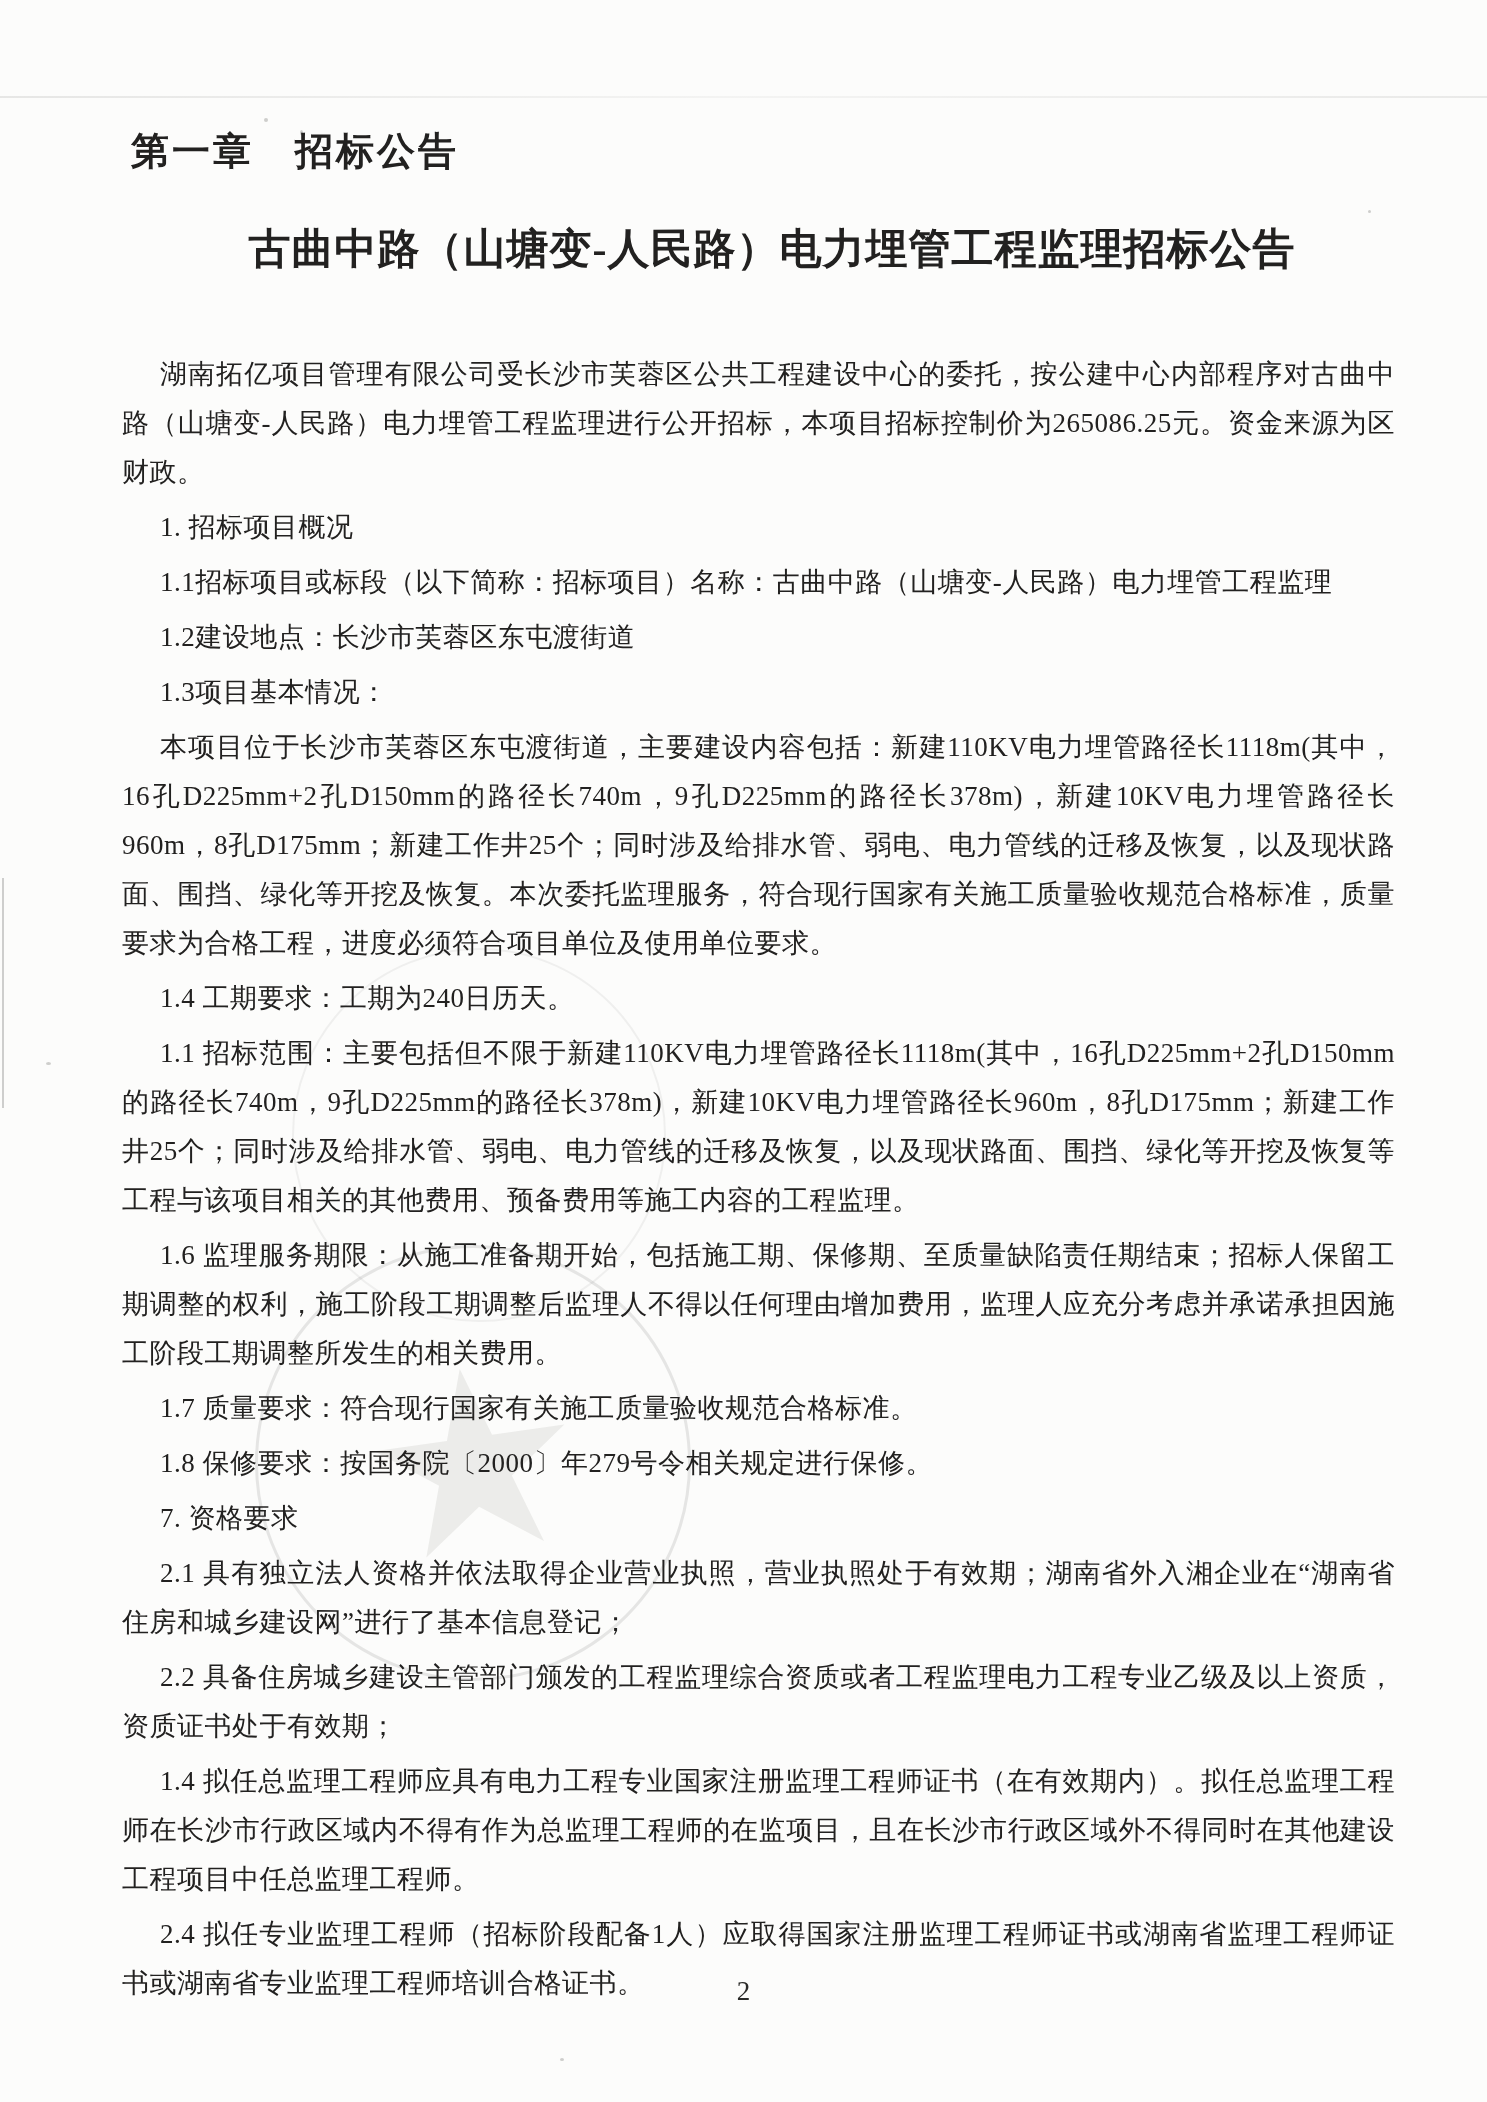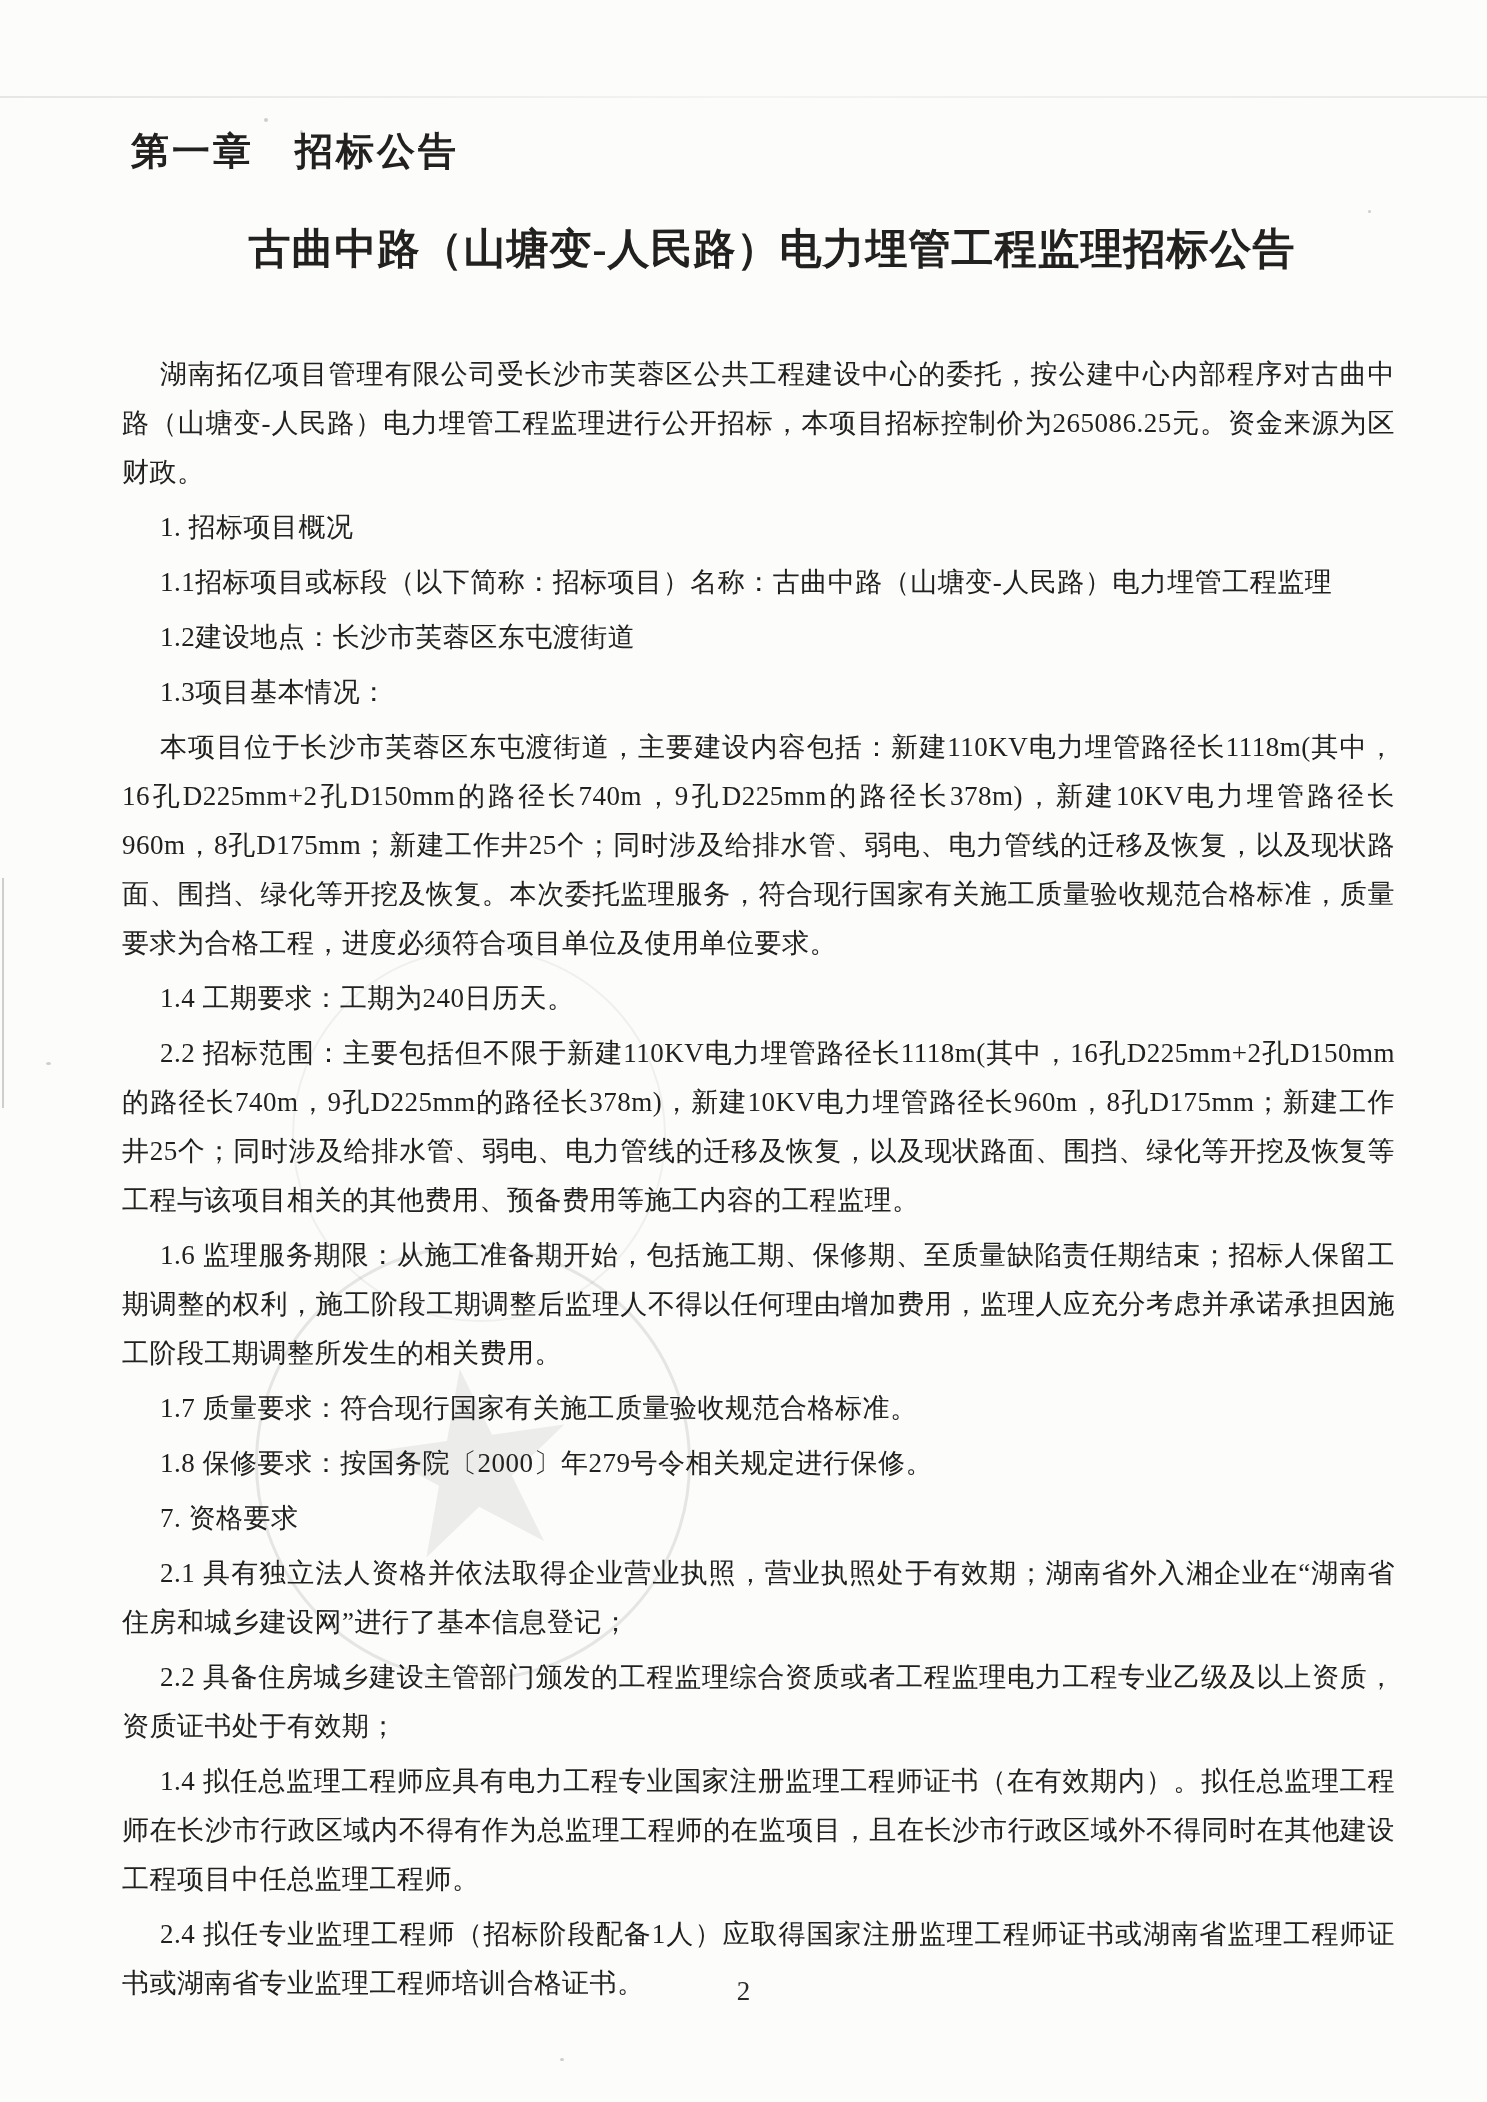--- a/index.html
+++ b/index.html
@@ -109,21 +109,21 @@
     <div class="main-title">古曲中路（山塘变-人民路）电力埋管工程监理招标公告</div>
 
     <div class="body-text">
       <p>湖南拓亿项目管理有限公司受长沙市芙蓉区公共工程建设中心的委托，按公建中心内部程序对古曲中路（山塘变-人民路）电力埋管工程监理进行公开招标，本项目招标控制价为265086.25元。资金来源为区财政。</p>
       <p class="bold">1. 招标项目概况</p>
       <p>1.1招标项目或标段（以下简称：招标项目）名称：古曲中路（山塘变-人民路）电力埋管工程监理</p>
       <p>1.2建设地点：长沙市芙蓉区东屯渡街道</p>
       <p>1.3项目基本情况：</p>
       <p>本项目位于长沙市芙蓉区东屯渡街道，主要建设内容包括：新建110KV电力埋管路径长1118m(其中，16孔D225mm+2孔D150mm的路径长740m，9孔D225mm的路径长378m)，新建10KV电力埋管路径长960m，8孔D175mm；新建工作井25个；同时涉及给排水管、弱电、电力管线的迁移及恢复，以及现状路面、围挡、绿化等开挖及恢复。本次委托监理服务，符合现行国家有关施工质量验收规范合格标准，质量要求为合格工程，进度必须符合项目单位及使用单位要求。</p>
       <p>1.4 工期要求：工期为240日历天。</p>
-      <p>2.2 招标范围：主要包括但不限于新建110KV电力埋管路径长1118m(其中，16孔D225mm+2孔D150mm的路径长740m，9孔D225mm的路径长378m)，新建10KV电力埋管路径长960m，8孔D175mm；新建工作井25个；同时涉及给排水管、弱电、电力管线的迁移及恢复，以及现状路面、围挡、绿化等开挖及恢复等工程与该项目相关的其他费用、预备费用等施工内容的工程监理。</p>
+      <p>1.1 招标范围：主要包括但不限于新建110KV电力埋管路径长1118m(其中，16孔D225mm+2孔D150mm的路径长740m，9孔D225mm的路径长378m)，新建10KV电力埋管路径长960m，8孔D175mm；新建工作井25个；同时涉及给排水管、弱电、电力管线的迁移及恢复，以及现状路面、围挡、绿化等开挖及恢复等工程与该项目相关的其他费用、预备费用等施工内容的工程监理。</p>
       <p>1.6 监理服务期限：从施工准备期开始，包括施工期、保修期、至质量缺陷责任期结束；招标人保留工期调整的权利，施工阶段工期调整后监理人不得以任何理由增加费用，监理人应充分考虑并承诺承担因施工阶段工期调整所发生的相关费用。</p>
       <p>1.7 质量要求：符合现行国家有关施工质量验收规范合格标准。</p>
       <p>1.8 保修要求：按国务院〔2000〕年279号令相关规定进行保修。</p>
       <p class="bold">7. 资格要求</p>
       <p>2.1 具有独立法人资格并依法取得企业营业执照，营业执照处于有效期；湖南省外入湘企业在“湖南省住房和城乡建设网”进行了基本信息登记；</p>
       <p>2.2 具备住房城乡建设主管部门颁发的工程监理综合资质或者工程监理电力工程专业乙级及以上资质，资质证书处于有效期；</p>
       <p>1.4 拟任总监理工程师应具有电力工程专业国家注册监理工程师证书（在有效期内）。拟任总监理工程师在长沙市行政区域内不得有作为总监理工程师的在监项目，且在长沙市行政区域外不得同时在其他建设工程项目中任总监理工程师。</p>
       <p>2.4 拟任专业监理工程师（招标阶段配备1人）应取得国家注册监理工程师证书或湖南省监理工程师证书或湖南省专业监理工程师培训合格证书。</p>
     </div>
   </div>

